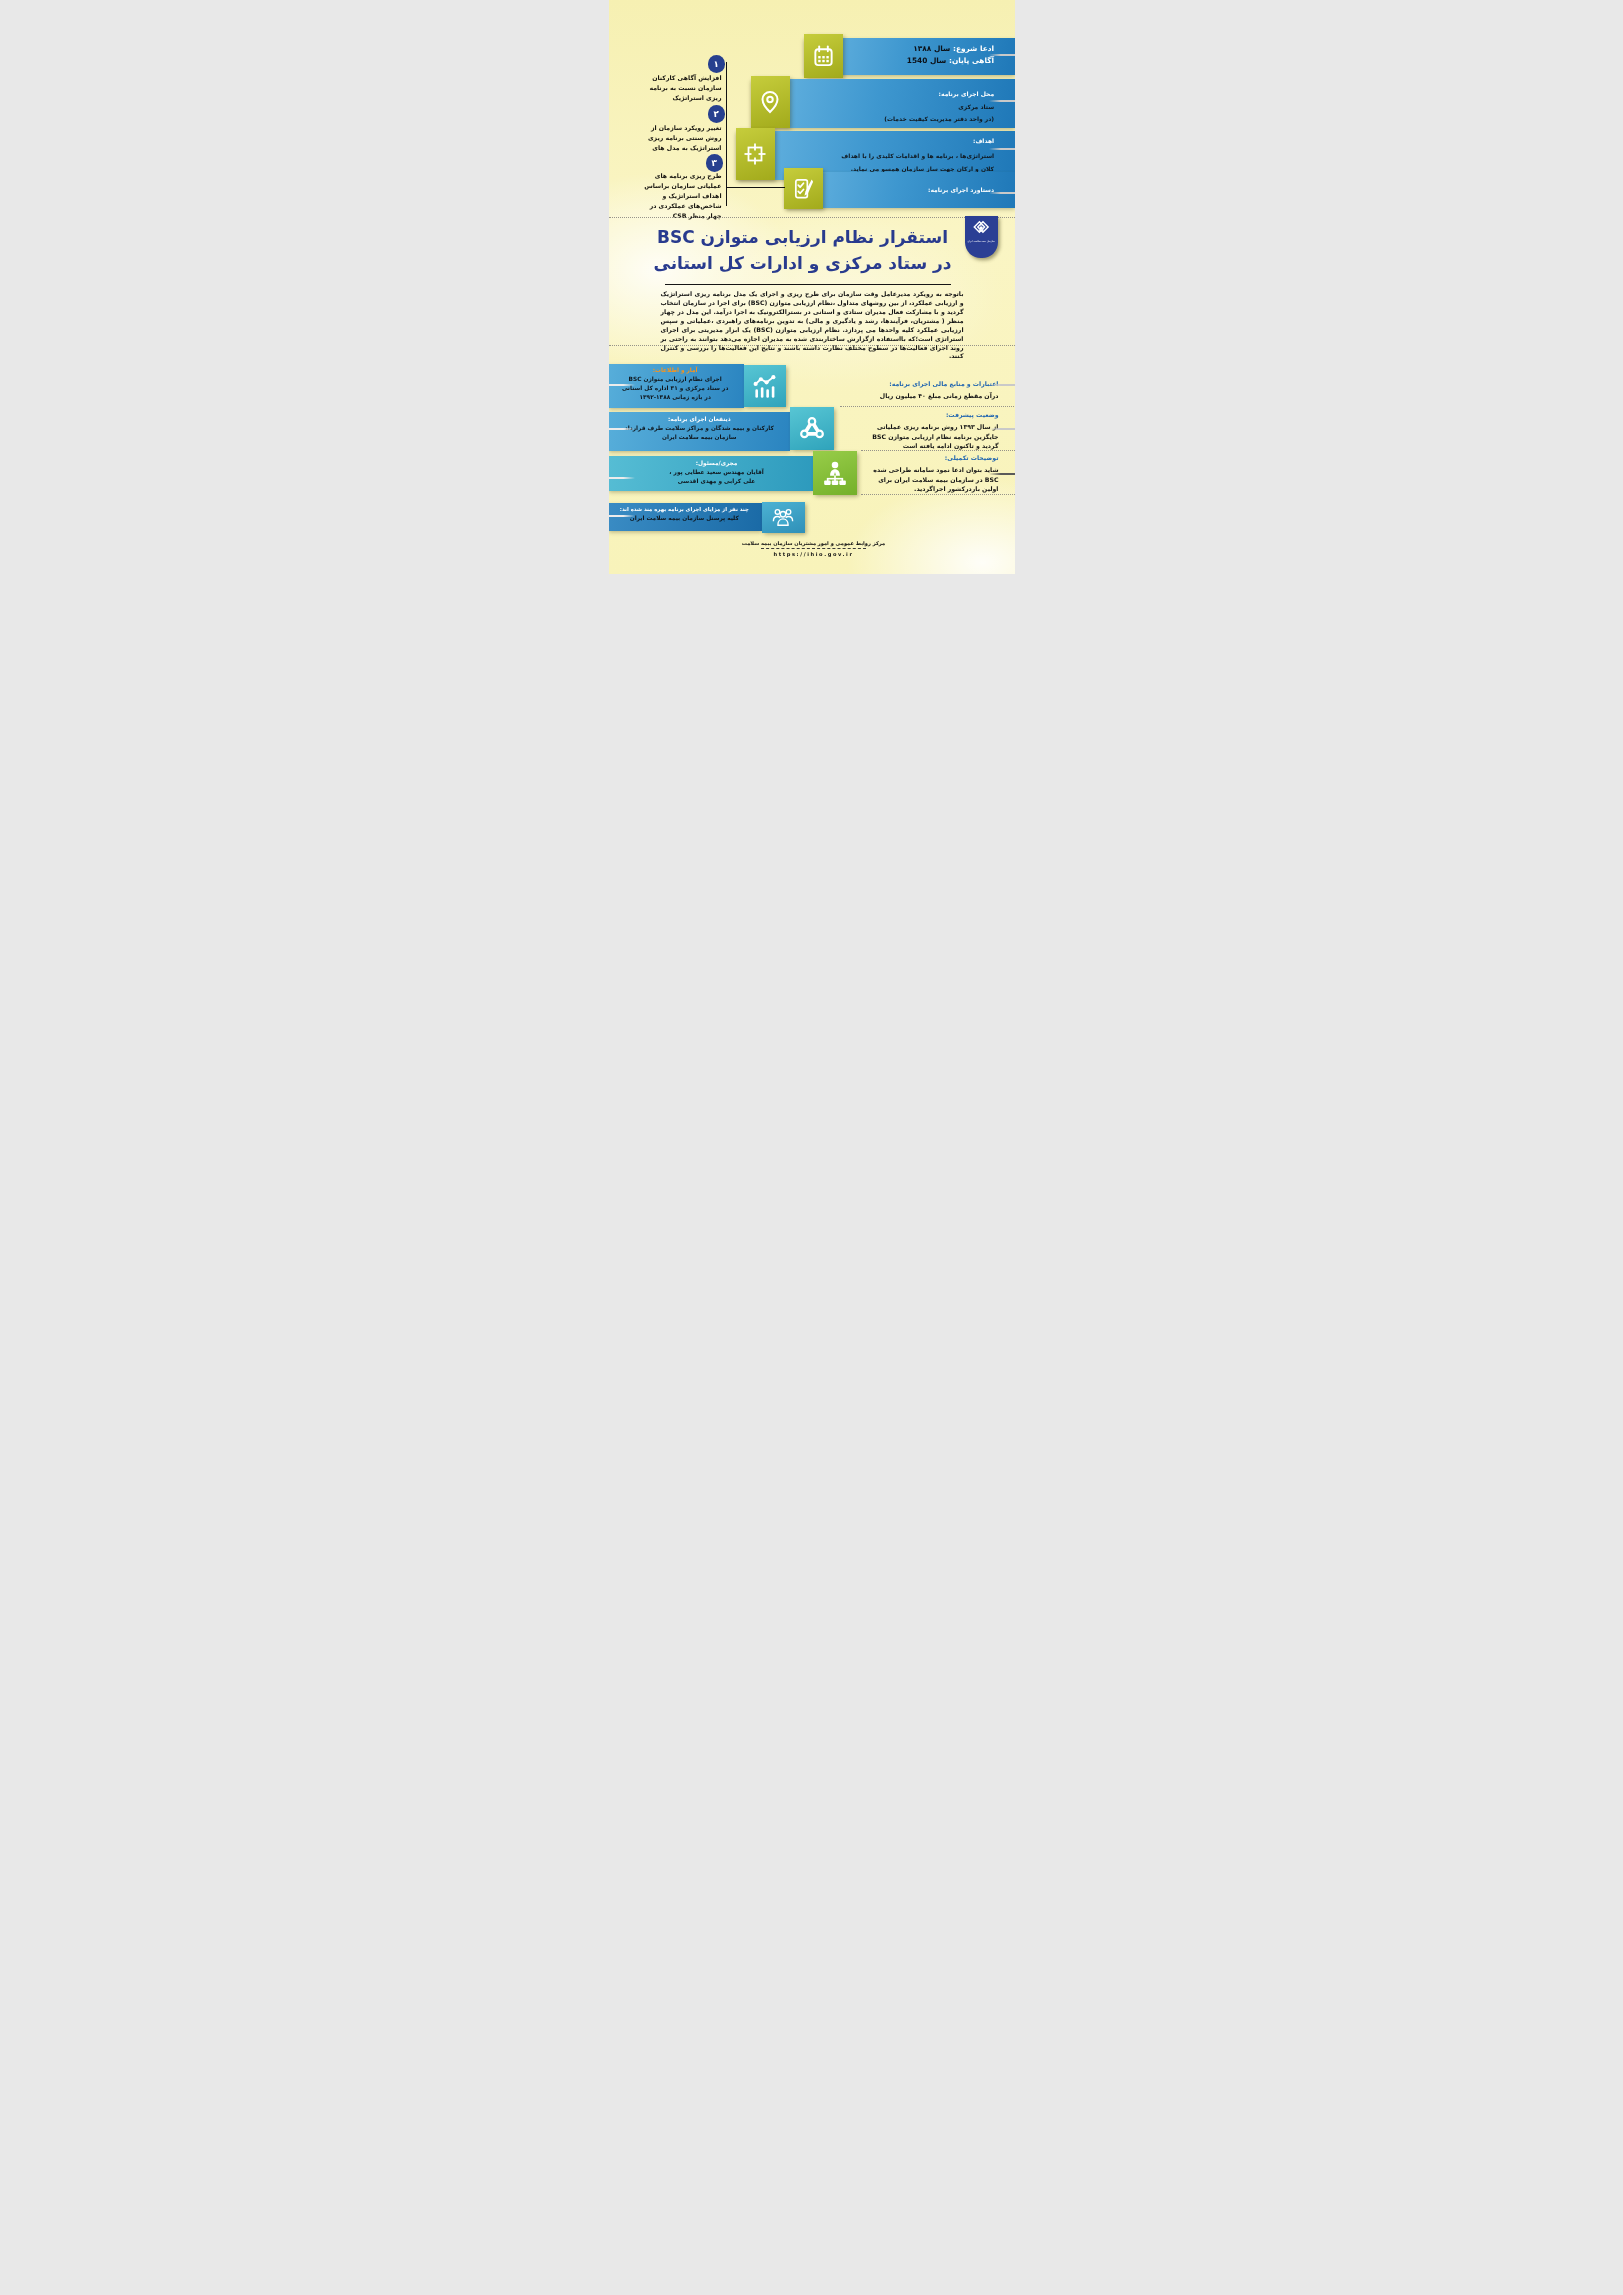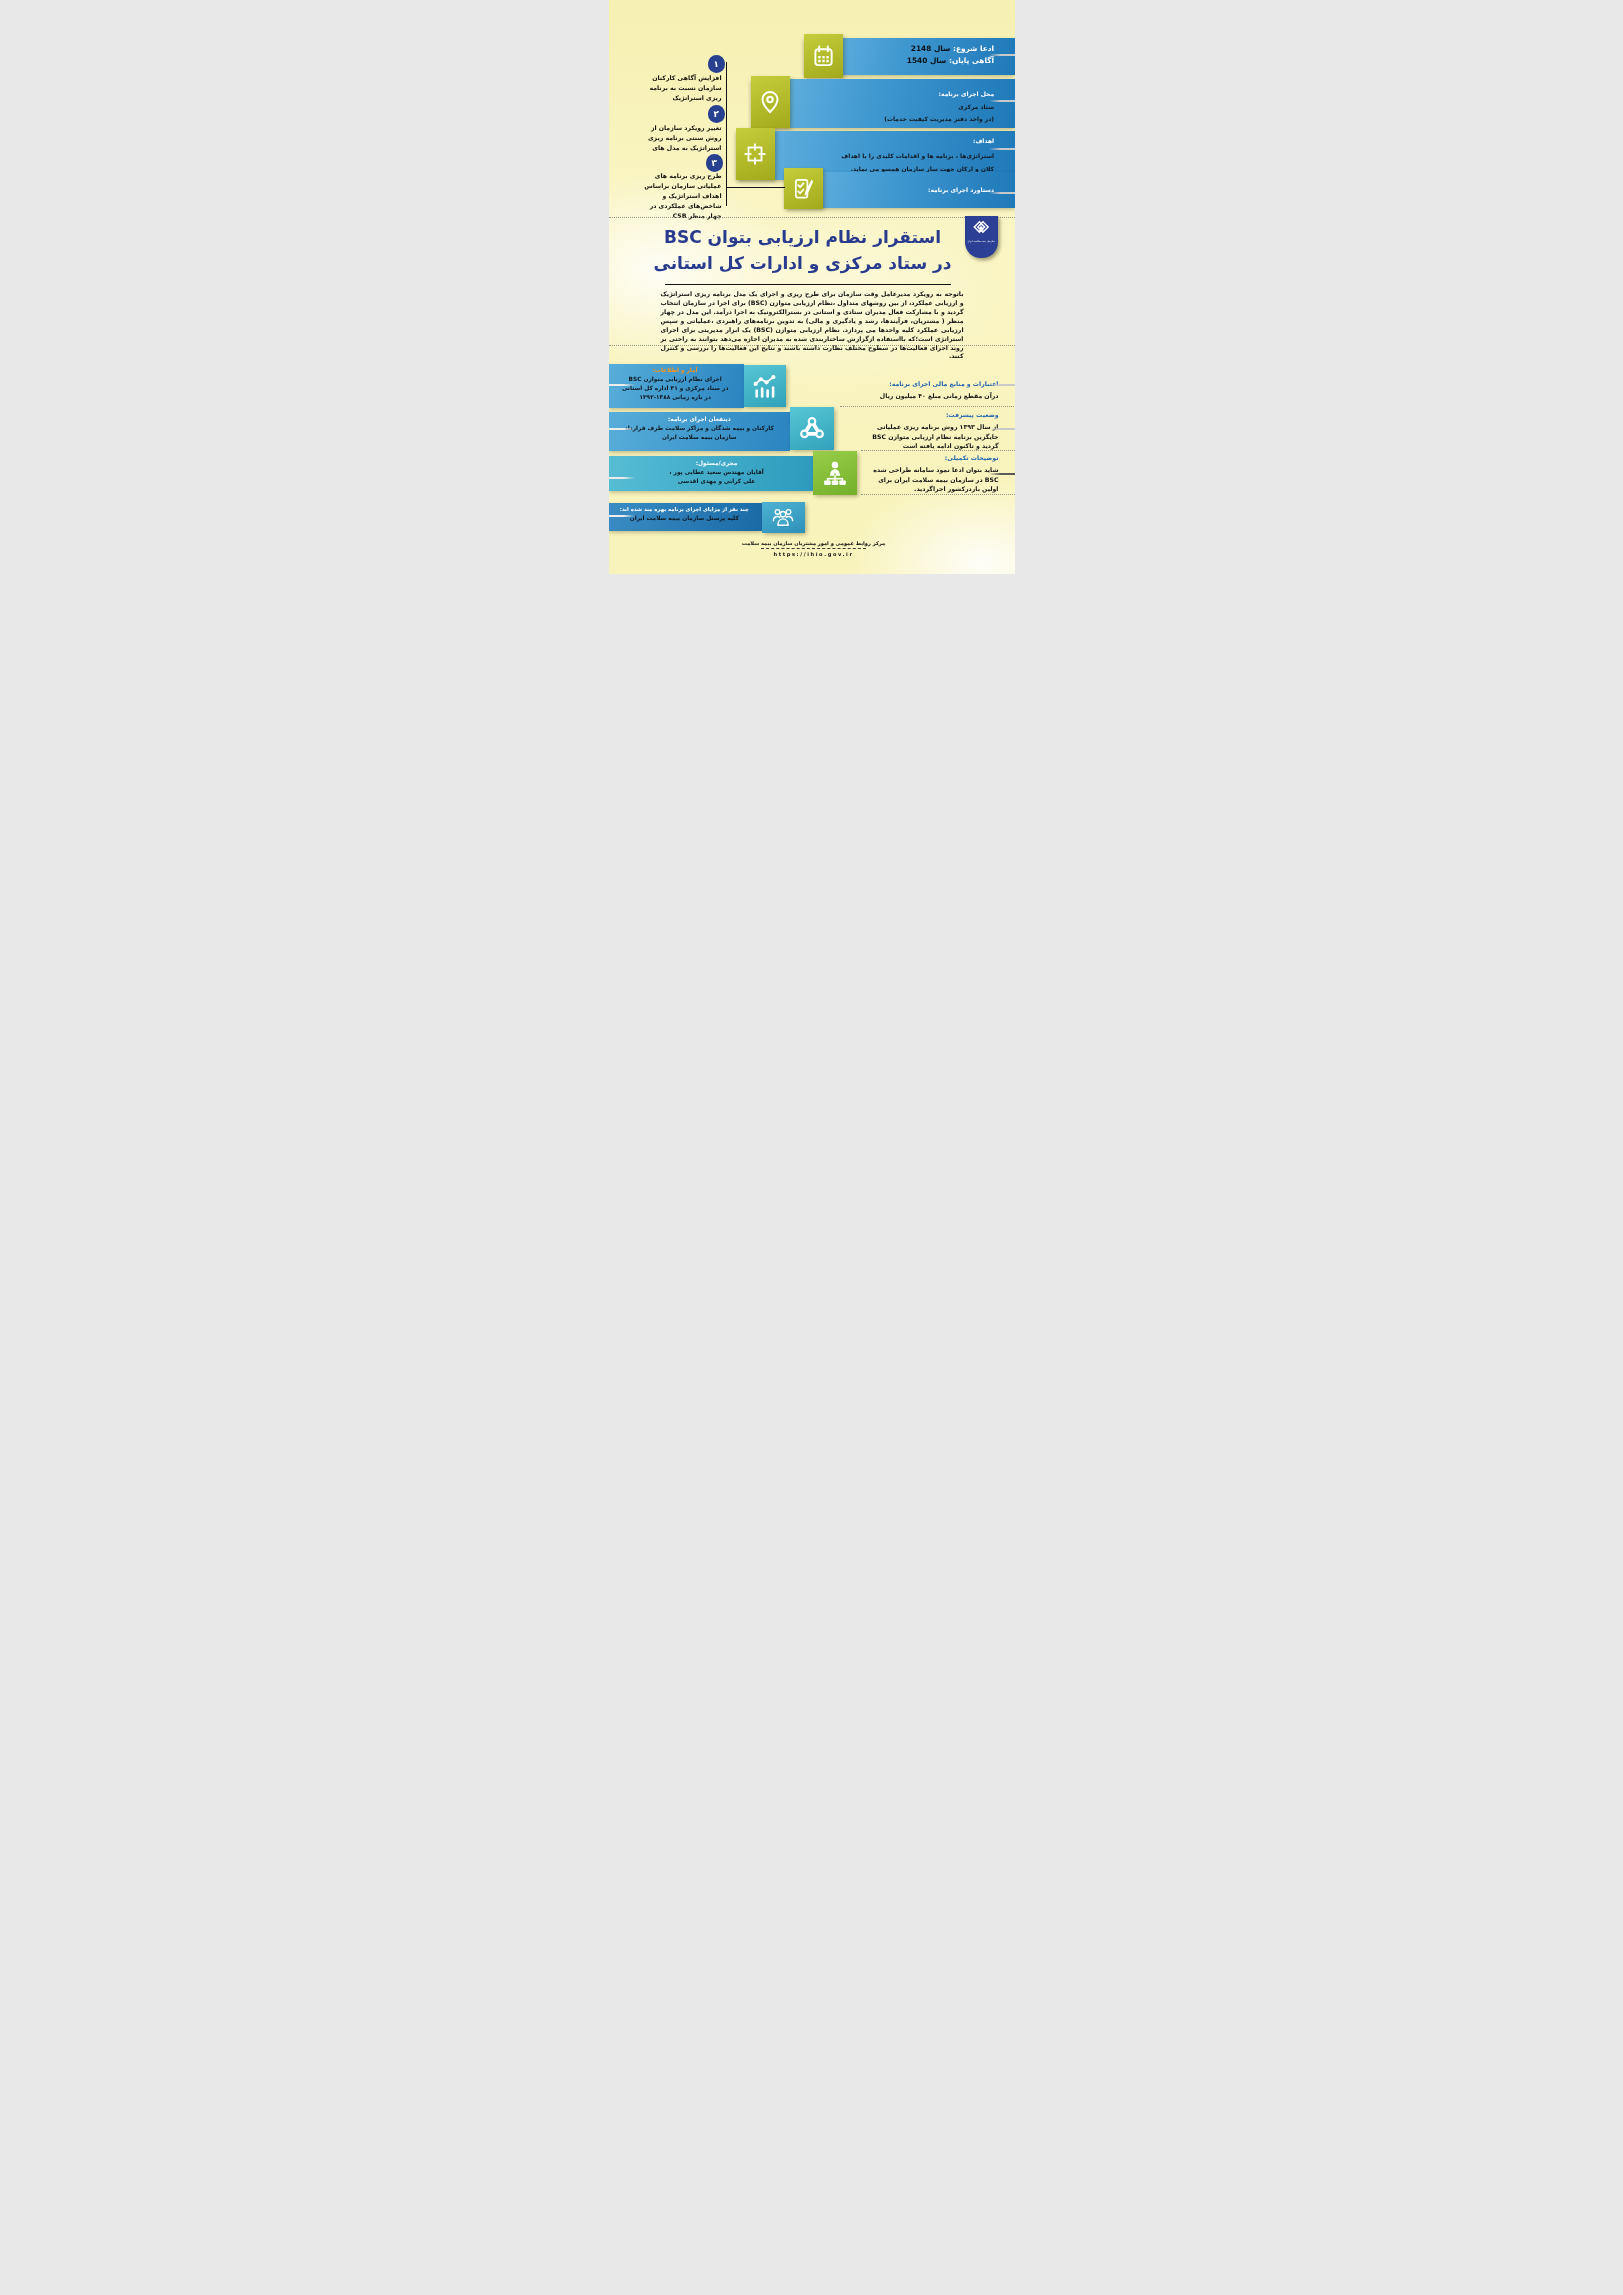--- a/index.html
+++ b/index.html
@@ -66,21 +66,21 @@
   .footer .f2{ font-size:5.1px; font-weight:bold; color:#101010; letter-spacing:1.6px; direction:ltr; }
   svg{ display:block; }
 </style>
 </head>
 <body>
 
 <div class="page">
 
   <div class="band blue abs" style="left:195px; top:38px; width:211px; height:37px;"></div>
   <div class="rib-text" style="right:20.4px; top:43px; line-height:12px;">
-    <div><span class="lbl">ادعا شروع:</span> <span class="val">سال 2148</span></div>
+    <div><span class="lbl">ادعا شروع:</span> <span class="val">سال ۱۳۸۸</span></div>
     <div><span class="lbl">آگاهی پایان:</span> <span class="val">سال 1540</span></div>
   </div>
   <div class="sq olive" style="left:195px; top:34px; width:39px; height:44px;">
     <svg width="23" height="23" viewBox="0 0 48 48" fill="none" stroke="#fff">
       <rect x="7" y="9" width="34" height="33" rx="6" stroke-width="4"></rect>
       <line x1="15" y1="3" x2="15" y2="13" stroke-width="4" stroke-linecap="round"></line>
       <line x1="33" y1="3" x2="33" y2="13" stroke-width="4" stroke-linecap="round"></line>
       <rect x="13" y="23" width="5" height="5" fill="#fff" stroke="none"></rect>
       <rect x="21.5" y="23" width="5" height="5" fill="#fff" stroke="none"></rect>
       <rect x="30" y="23" width="5" height="5" fill="#fff" stroke="none"></rect>
@@ -144,21 +144,21 @@
 
   <div class="conn right" style="top:54px;"></div>
   <div class="conn right" style="top:100px;"></div>
   <div class="conn right" style="top:148px;"></div>
   <div class="conn right" style="top:192px;"></div>
 
   <div class="dotted" style="left:0; top:217px; width:406px;"></div>
   <div class="dotted" style="left:0; top:345px; width:406px;"></div>
 
   <div class="title-wrap">
-    <div class="title-line">استقرار نظام ارزیابی بتوان BSC</div>
+    <div class="title-line">استقرار نظام ارزیابی متوازن BSC</div>
     <div class="title-line">در ستاد مرکزی و ادارات کل استانی</div>
   </div>
 
   <div class="logo-badge">
     <svg width="20.4" height="19.4" viewBox="0 0 64 60" fill="none" stroke="#fff">
       <rect x="15" y="10" width="23" height="23" stroke-width="4.5" transform="rotate(45 26.5 21.5)"></rect>
       <rect x="26" y="10" width="23" height="23" stroke-width="4.5" transform="rotate(45 37.5 21.5)"></rect>
       <circle cx="32" cy="24" r="5" fill="#fff" stroke="none"></circle>
       <path d="M29 18l3-4 3 4" stroke-width="2"></path>
       <path d="M24 31q8 7 16 0" stroke-width="3"></path>

